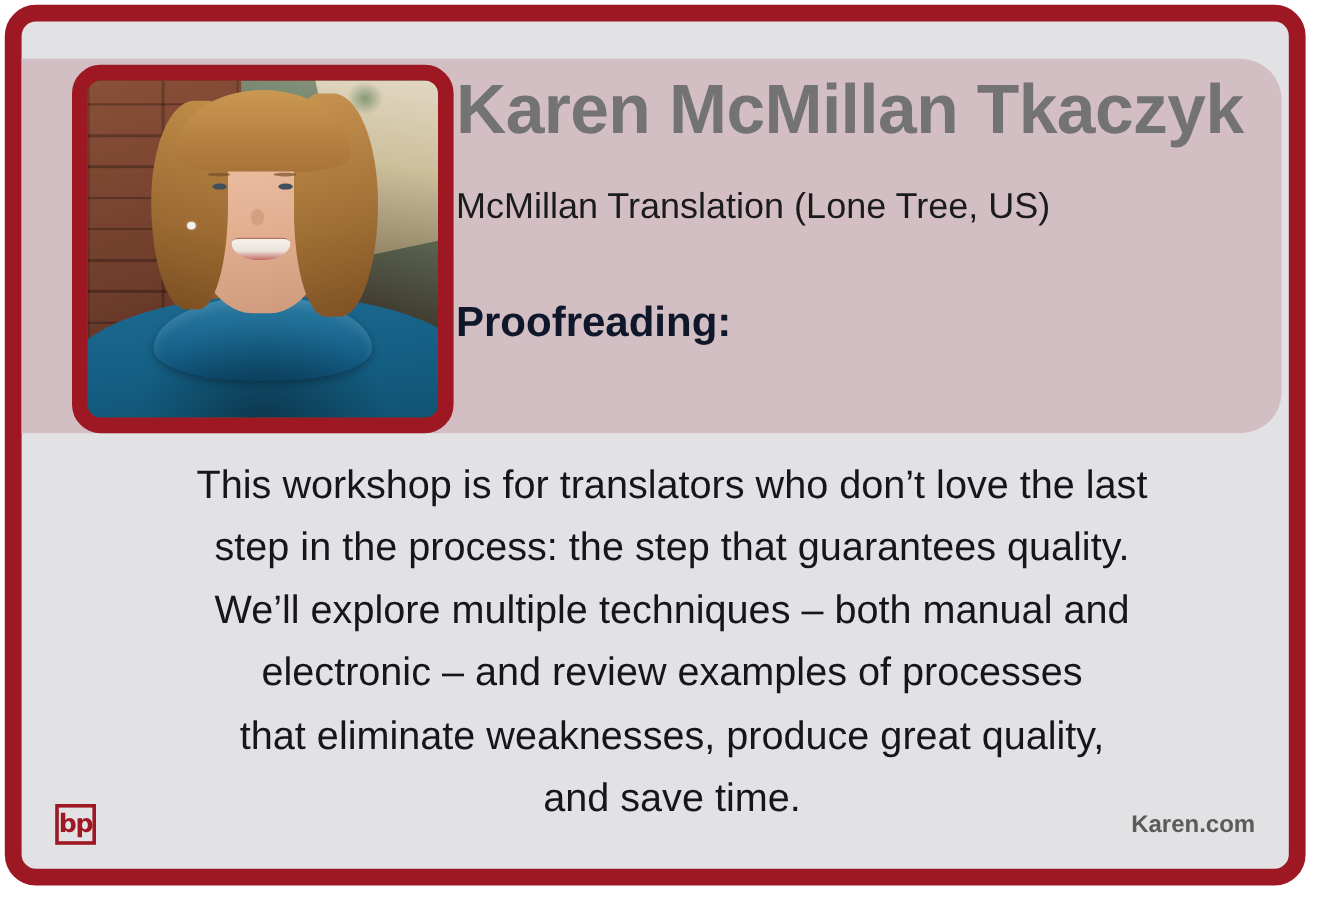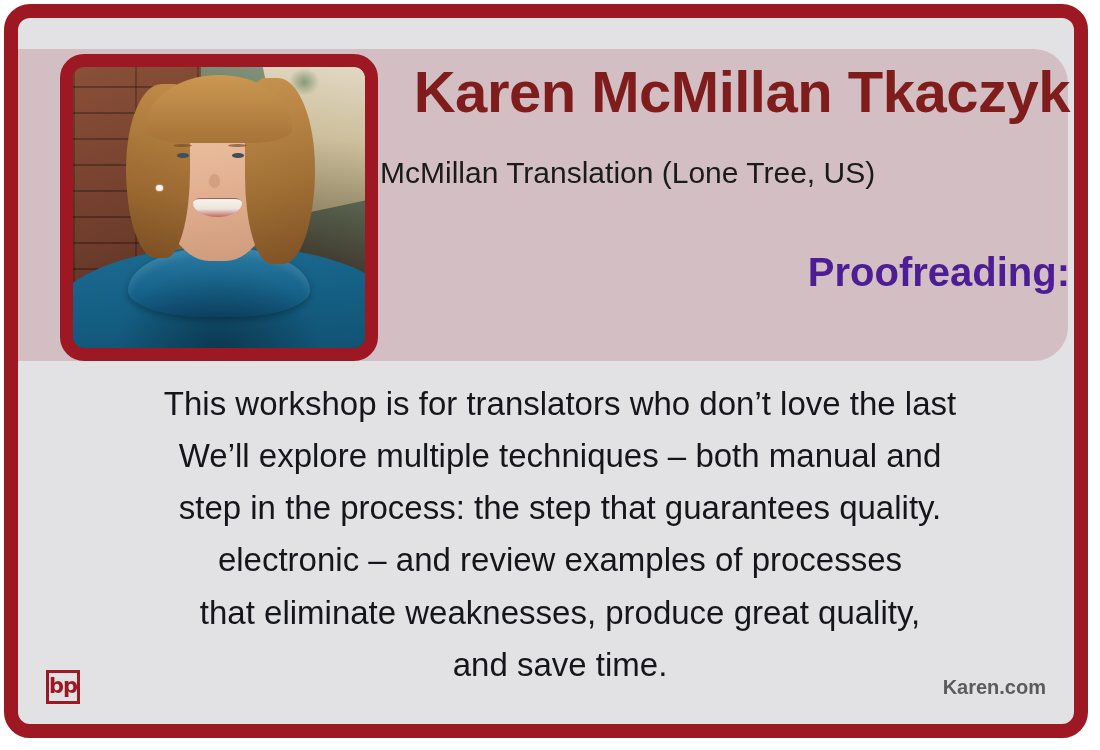--- a/index.html
+++ b/index.html
@@ -195,44 +195,44 @@
     border-radius: 50%;
     box-shadow: 0 0 2px rgba(255,255,255,.8);
   }
 
   
   #speaker-name {
     position: absolute;
     left: 362px;
     top: 44px;
     width: 690px;
-    text-align: right;
+    text-align: left;
     font-size: 58px;
     font-weight: bold;
-    color: #7f1d1d;
+    color: #737373;
     letter-spacing: -0.5px;
     line-height: 1.05;
   }
   #speaker-affiliation {
     position: absolute;
     left: 362px;
     top: 138px;
     width: 690px;
     font-size: 30px;
     color: #1b1b1b;
   }
   #talk-title {
     position: absolute;
     left: 362px;
     top: 225px;
     width: 690px;
-    text-align: right;
-    font-size: 40px;
-    font-weight: bold;
-    color: #4c1d95;
+    text-align: left;
+    font-size: 35px;
+    font-weight: bold;
+    color: #0f172a;
     line-height: 1.48;
   }
   #talk-title .line { display: block; }
 
   
   #description {
     position: absolute;
     left: 28px;
     top: 360px;
     width: 1028px;
@@ -326,22 +326,22 @@
   <div id="speaker-name">Karen McMillan Tkaczyk</div>
 
   <div id="speaker-affiliation">McMillan Translation (Lone Tree, US)</div>
 
   <div id="talk-title">
     <span class="line">Proofreading:</span>
   </div>
 
   <div id="description">
     <span class="line">This workshop is for translators who don’t love the last</span>
+    <span class="line">step in the process: the step that guarantees quality.</span>
     <span class="line">We’ll explore multiple techniques – both manual and</span>
-    <span class="line">step in the process: the step that guarantees quality.</span>
     <span class="line">electronic – and review examples of processes</span>
     <span class="line">that eliminate weaknesses, produce great quality,</span>
     <span class="line">and save time.</span>
   </div>
 
   <div id="footer">
     <div id="footer-left">
       <div id="bp-logo">
         <span>bp</span>
       </div>

